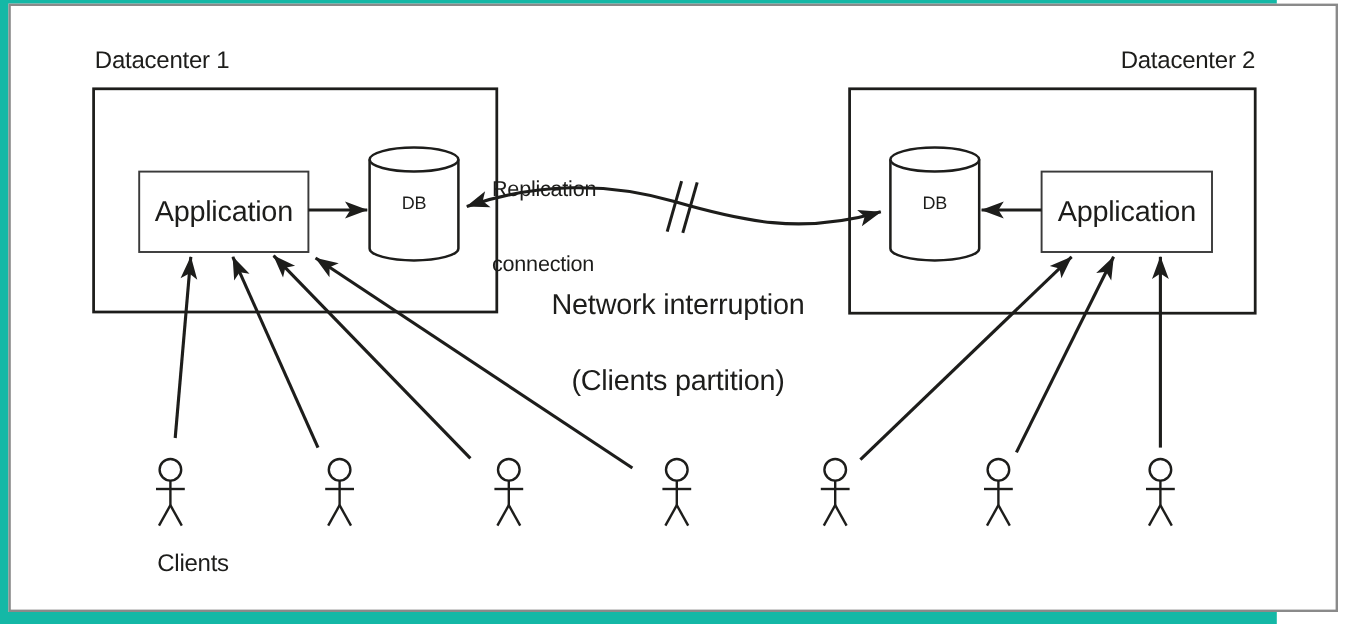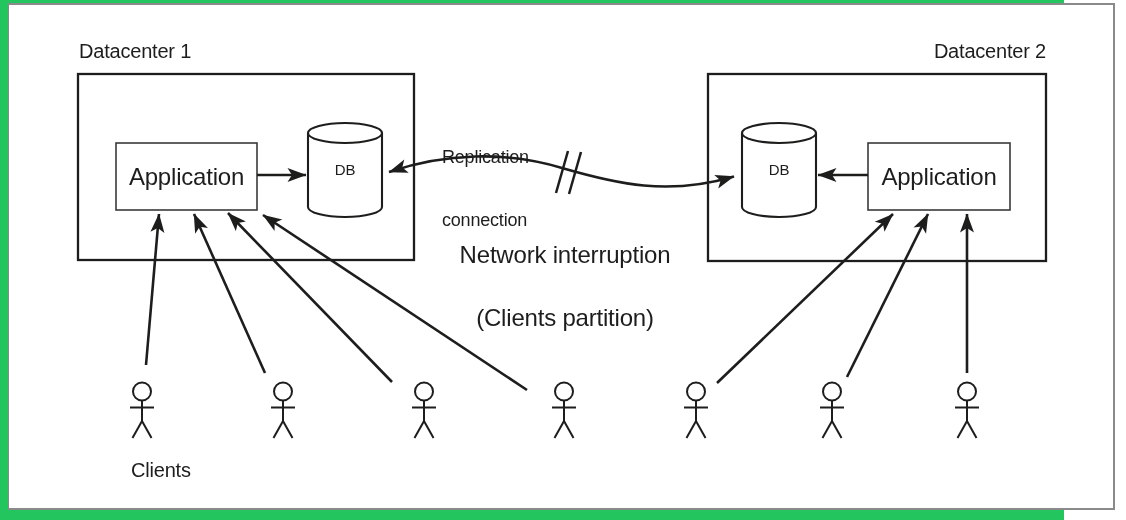--- a/index.html
+++ b/index.html
@@ -3,41 +3,41 @@
 <meta charset="utf-8">
 <style>
   html, body {
     margin: 0; padding: 0;
     width: 1126px; height: 520px;
     background: #ffffff;
     font-family: "Liberation Sans", "DejaVu Sans", sans-serif;
     color: #1d1d1b;
     overflow: hidden;
   }
-  .stage { position: relative; width: 1064px; height: 520px; background: #22c55e; }
+  .stage { position: relative; width: 1064px; height: 520px; background: #14b8a6; }
   .frame {
     position: absolute; left: 7px; top: 3px; width: 1108px; height: 507px;
     border: 2px solid #8a8a8a; background: #fff; box-sizing: border-box;
   }
   svg.layer { position: absolute; left: 0; top: 0; width: 1126px; height: 520px; }
   .txt { position: absolute; white-space: pre; letter-spacing: -0.2px; }
   .dc-label { font-size: 20px; top: 41px; line-height: 21px; }
   #dc1-label { left: 79px; }
   #dc2-label { left: 708px; width: 338px; text-align: right; }
   .app-label {
     position: absolute; display: flex; align-items: center; justify-content: center;
     font-size: 24px; letter-spacing: -0.2px;
   }
   #app1-label { left: 116px; top: 143px; width: 141px; height: 67px; }
   #app2-label { left: 868px; top: 143px; width: 142px; height: 67px; }
   .db-label { position: absolute; top: 161px; width: 74px; text-align: center;
               font-size: 15px; letter-spacing: -0.2px; }
   #db1-label { left: 308px; }
   #db2-label { left: 742px; }
-  #repl-label { left: 442px; top: 105px; font-size: 18px; line-height: 21px; }
+  #repl-label { left: 410px; top: 105px; font-size: 18px; line-height: 21px; }
   #int-label  { left: 439px; top: 202px; width: 252px; text-align: center;
                 font-size: 24px; line-height: 21px; }
   #clients-label { left: 131px; top: 459px; font-size: 20px; }
 </style>
 </head>
 <body>
 
 <div class="stage">
   <div class="frame"></div>
 

